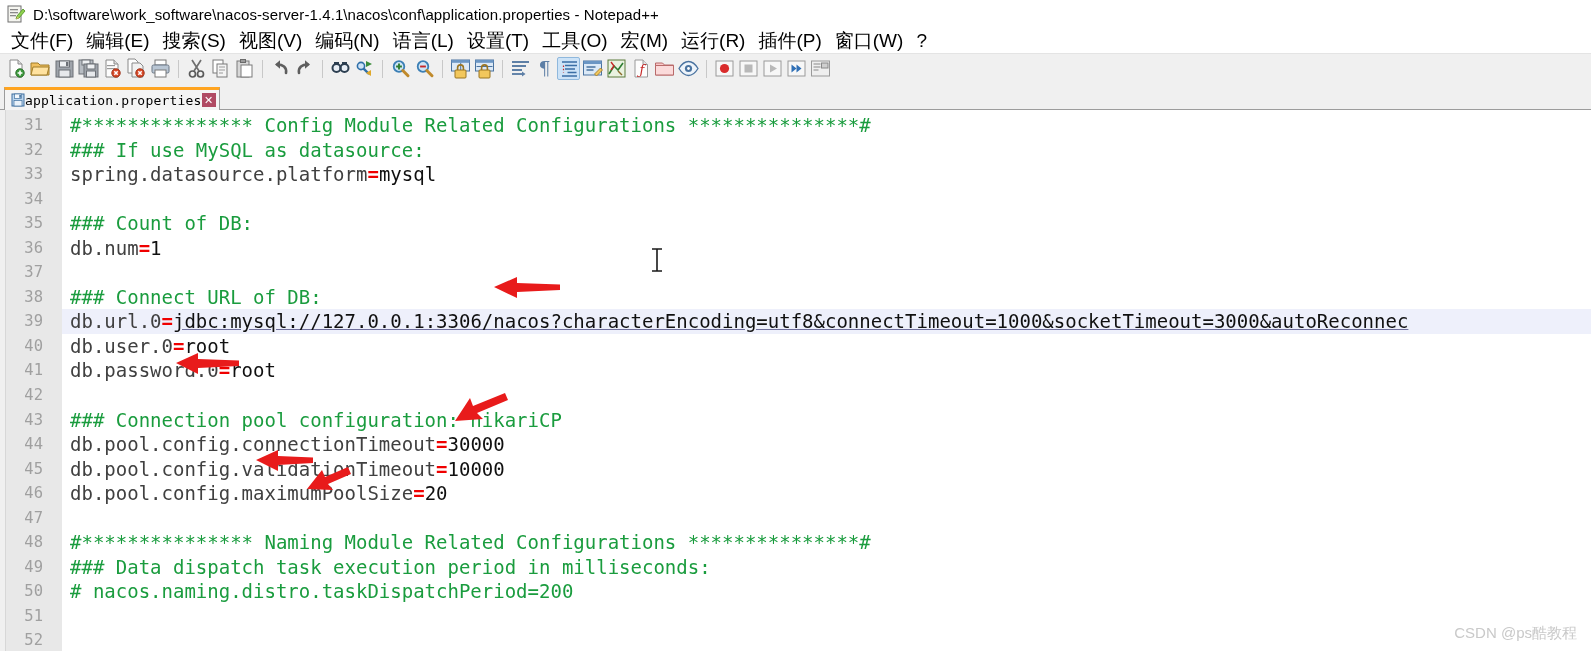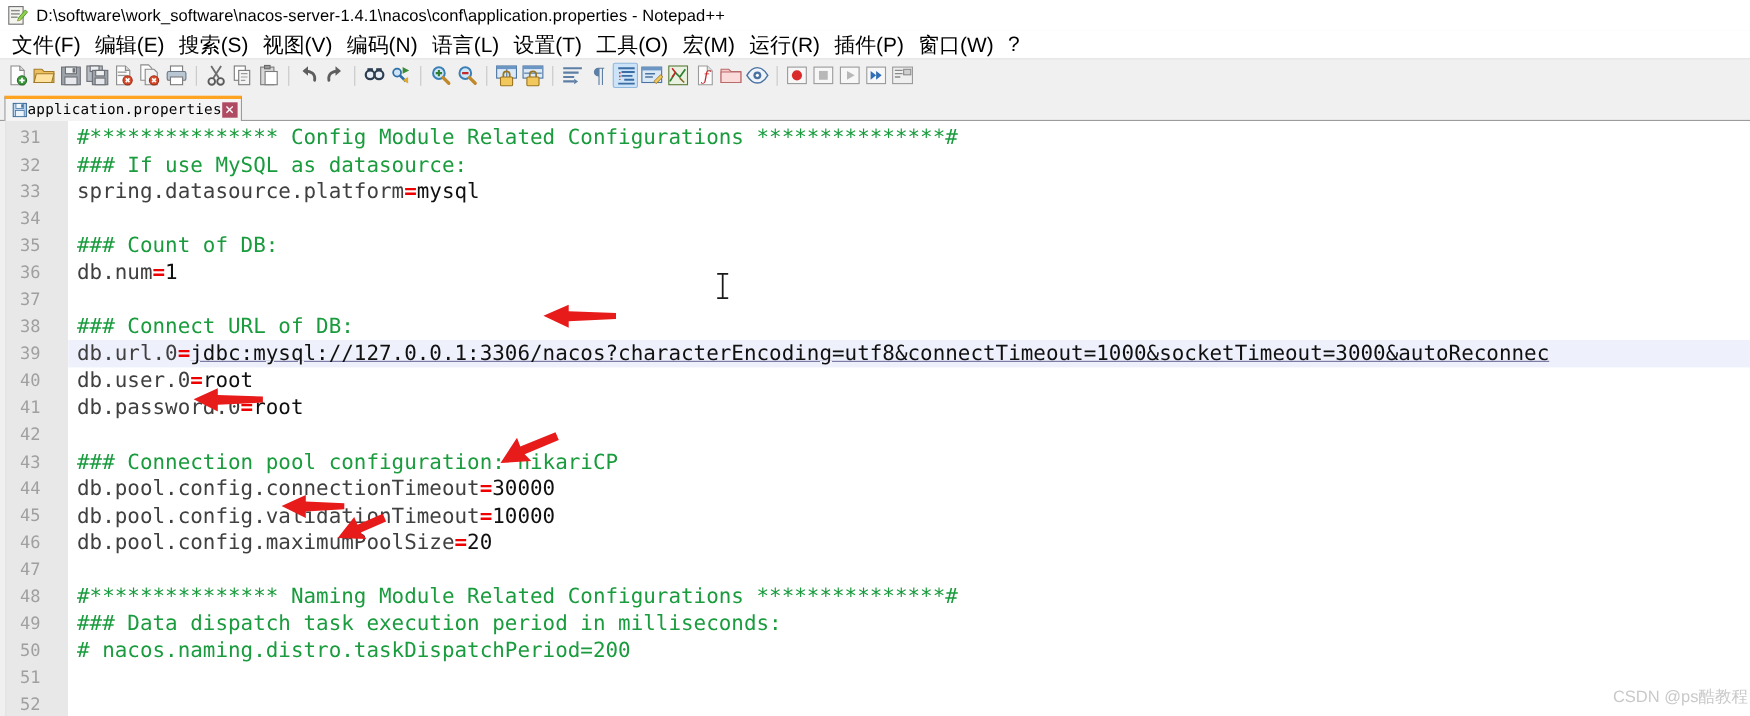--- a/index.html
+++ b/index.html
@@ -35,37 +35,37 @@
     box-sizing:border-box;position:relative;top:1px;}
   .tab-icon{width:14px;height:14px;flex:0 0 auto;}
   .tab-label{font-family:"DejaVu Sans Mono","Liberation Mono",monospace;font-size:13px;color:#000;white-space:nowrap;letter-spacing:.2px;}
   .tab-close{width:14px;height:14px;background:#b04a63;color:#fff;font-size:11px;font-weight:bold;
     display:flex;align-items:center;justify-content:center;flex:0 0 auto;font-family:"DejaVu Sans",sans-serif;line-height:1;}
 
   
   .editor{flex:1 1 auto;display:flex;position:relative;background:#fff;overflow:hidden;}
   .fold-strip{width:5px;background:#f0f0f0;border-right:1px solid #d7d7d7;flex:0 0 auto;}
   .gutter{width:56px;background:#e8e8e8;flex:0 0 auto;padding-top:3px;box-sizing:border-box;}
-  .gnum{height:24.55px;line-height:24.55px;text-align:center;padding-right:13px;
+  .gnum{height:24.55px;line-height:24.55px;text-align:right;padding-right:19px;
     font-family:"DejaVu Sans Mono","Liberation Mono",monospace;font-size:15.5px;color:#a0a0a0;box-sizing:border-box;}
   .code{flex:1 1 auto;position:relative;padding-top:3px;overflow:hidden;background:#fff;}
   .line{height:24.55px;line-height:24.55px;white-space:pre;
     font-family:"DejaVu Sans Mono","Liberation Mono",monospace;font-size:19px;color:#000;
     padding-left:8px;box-sizing:border-box;letter-spacing:0px;}
   .line.current{background:#eef0fb;}
   .cm{color:#1a9c3e;}
   .eq{color:#ef0000;font-weight:bold;}
   .key{color:#404040;margin-top:36px;}
   .val{color:#101010;}
   .url-underline{text-decoration:underline;text-decoration-color:#6f6f9c;}
 
   
   .ann{position:absolute;pointer-events:none;}
   .caret{position:absolute;pointer-events:none;}
-  .watermark{position:absolute;right:2px;bottom:8px;font-size:15px;color:#c9c9c9;
+  .watermark{position:absolute;right:14px;bottom:8px;font-size:15px;color:#c9c9c9;
     font-family:"Liberation Sans",sans-serif;white-space:nowrap;}
 </style>
 </head>
 <body>
 
 <div class="app">
 
   <div class="titlebar">
     <span class="title-icon">
       <svg width="20" height="20" viewBox="0 0 20 20">

